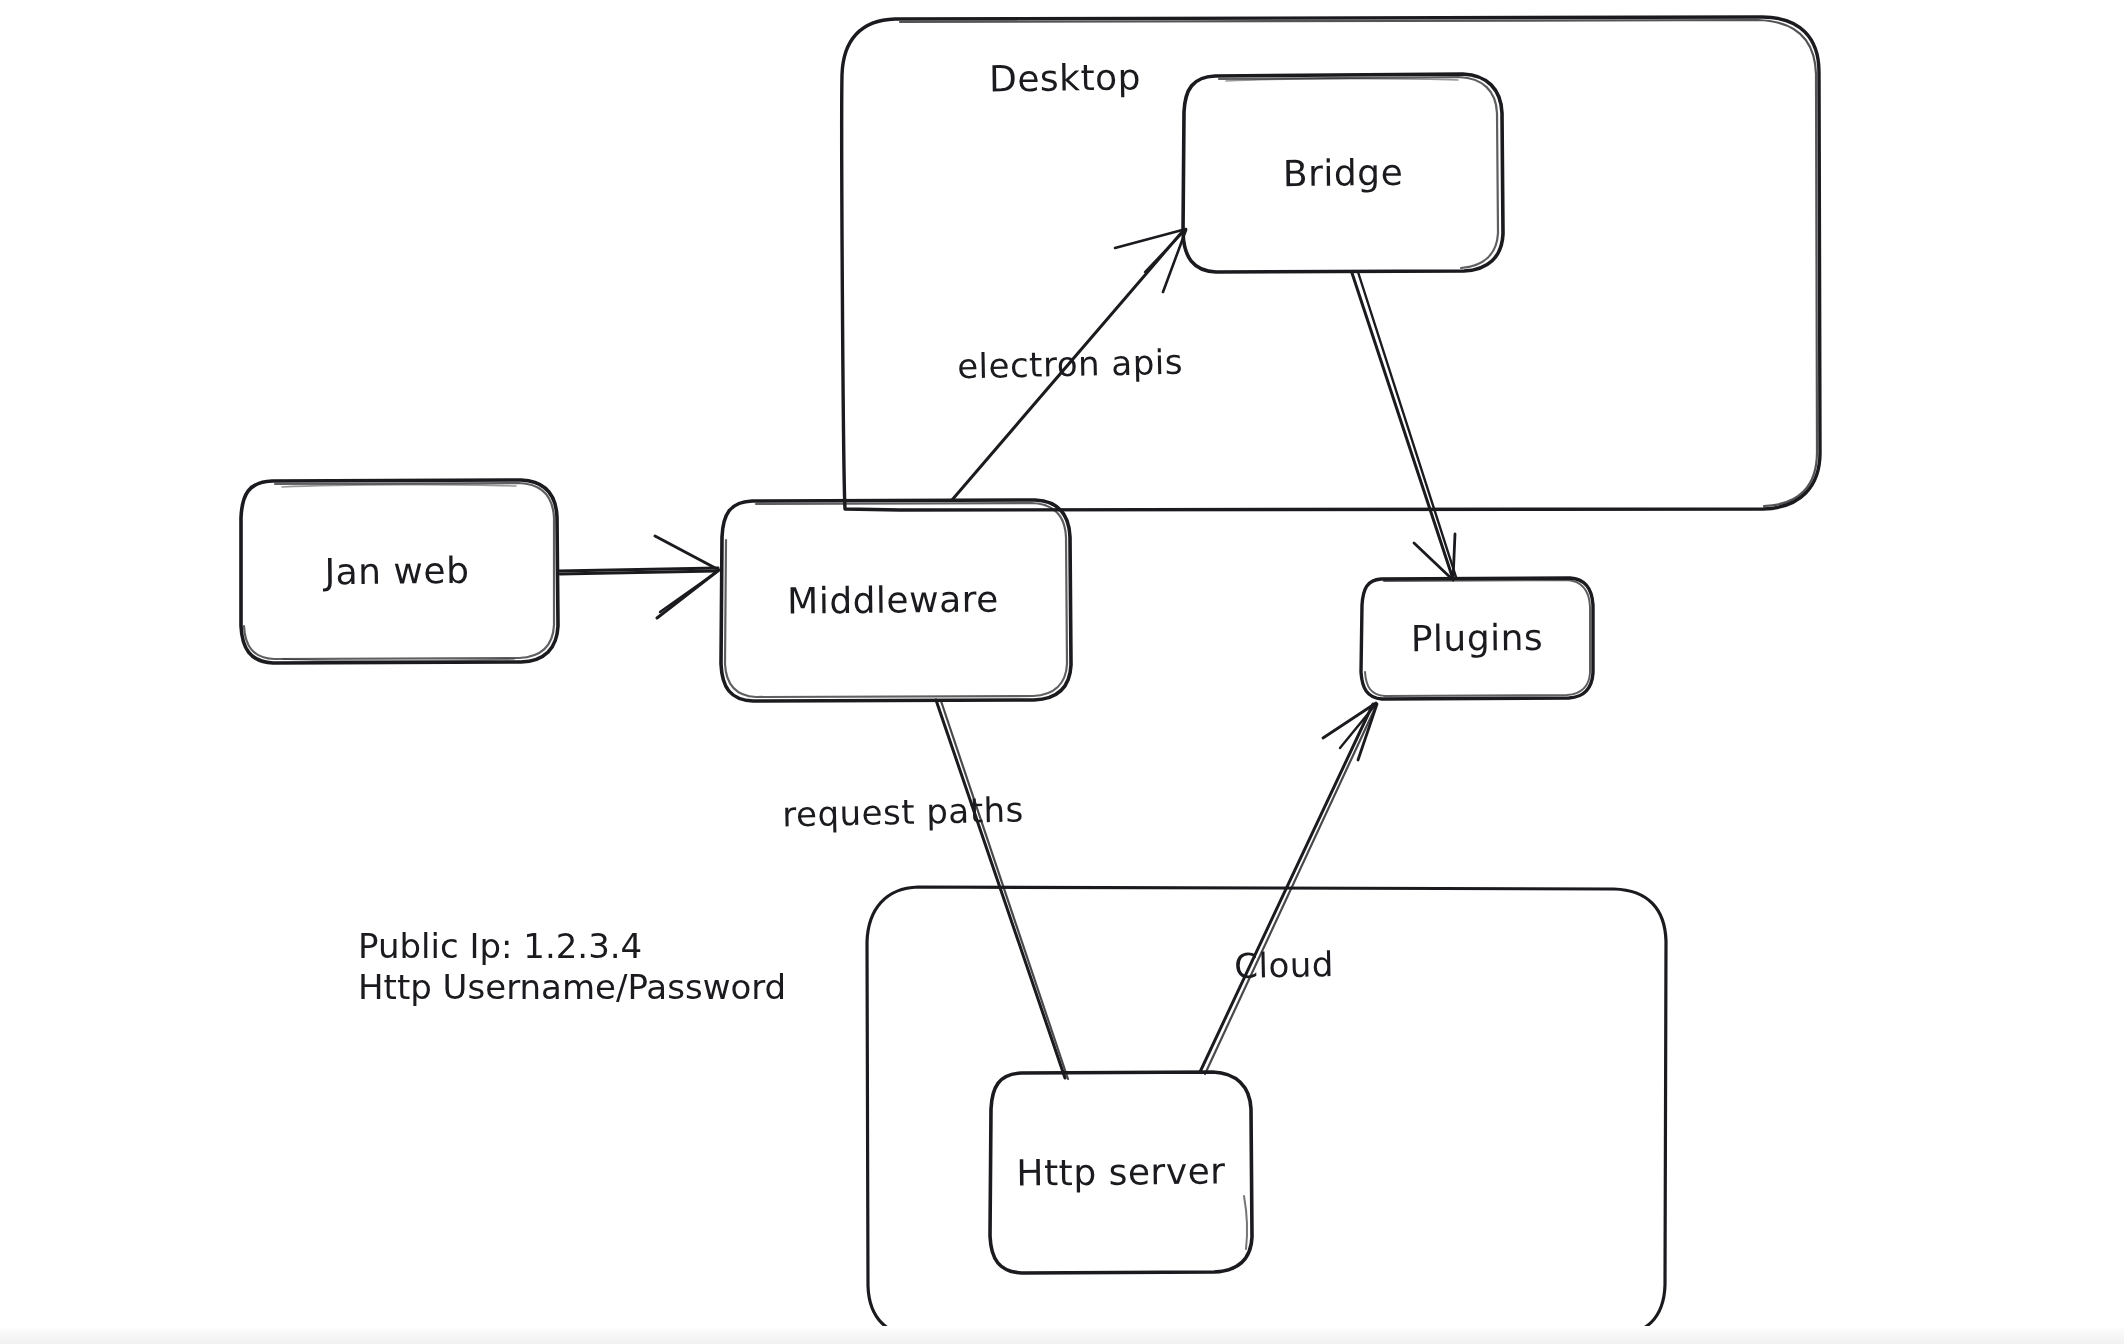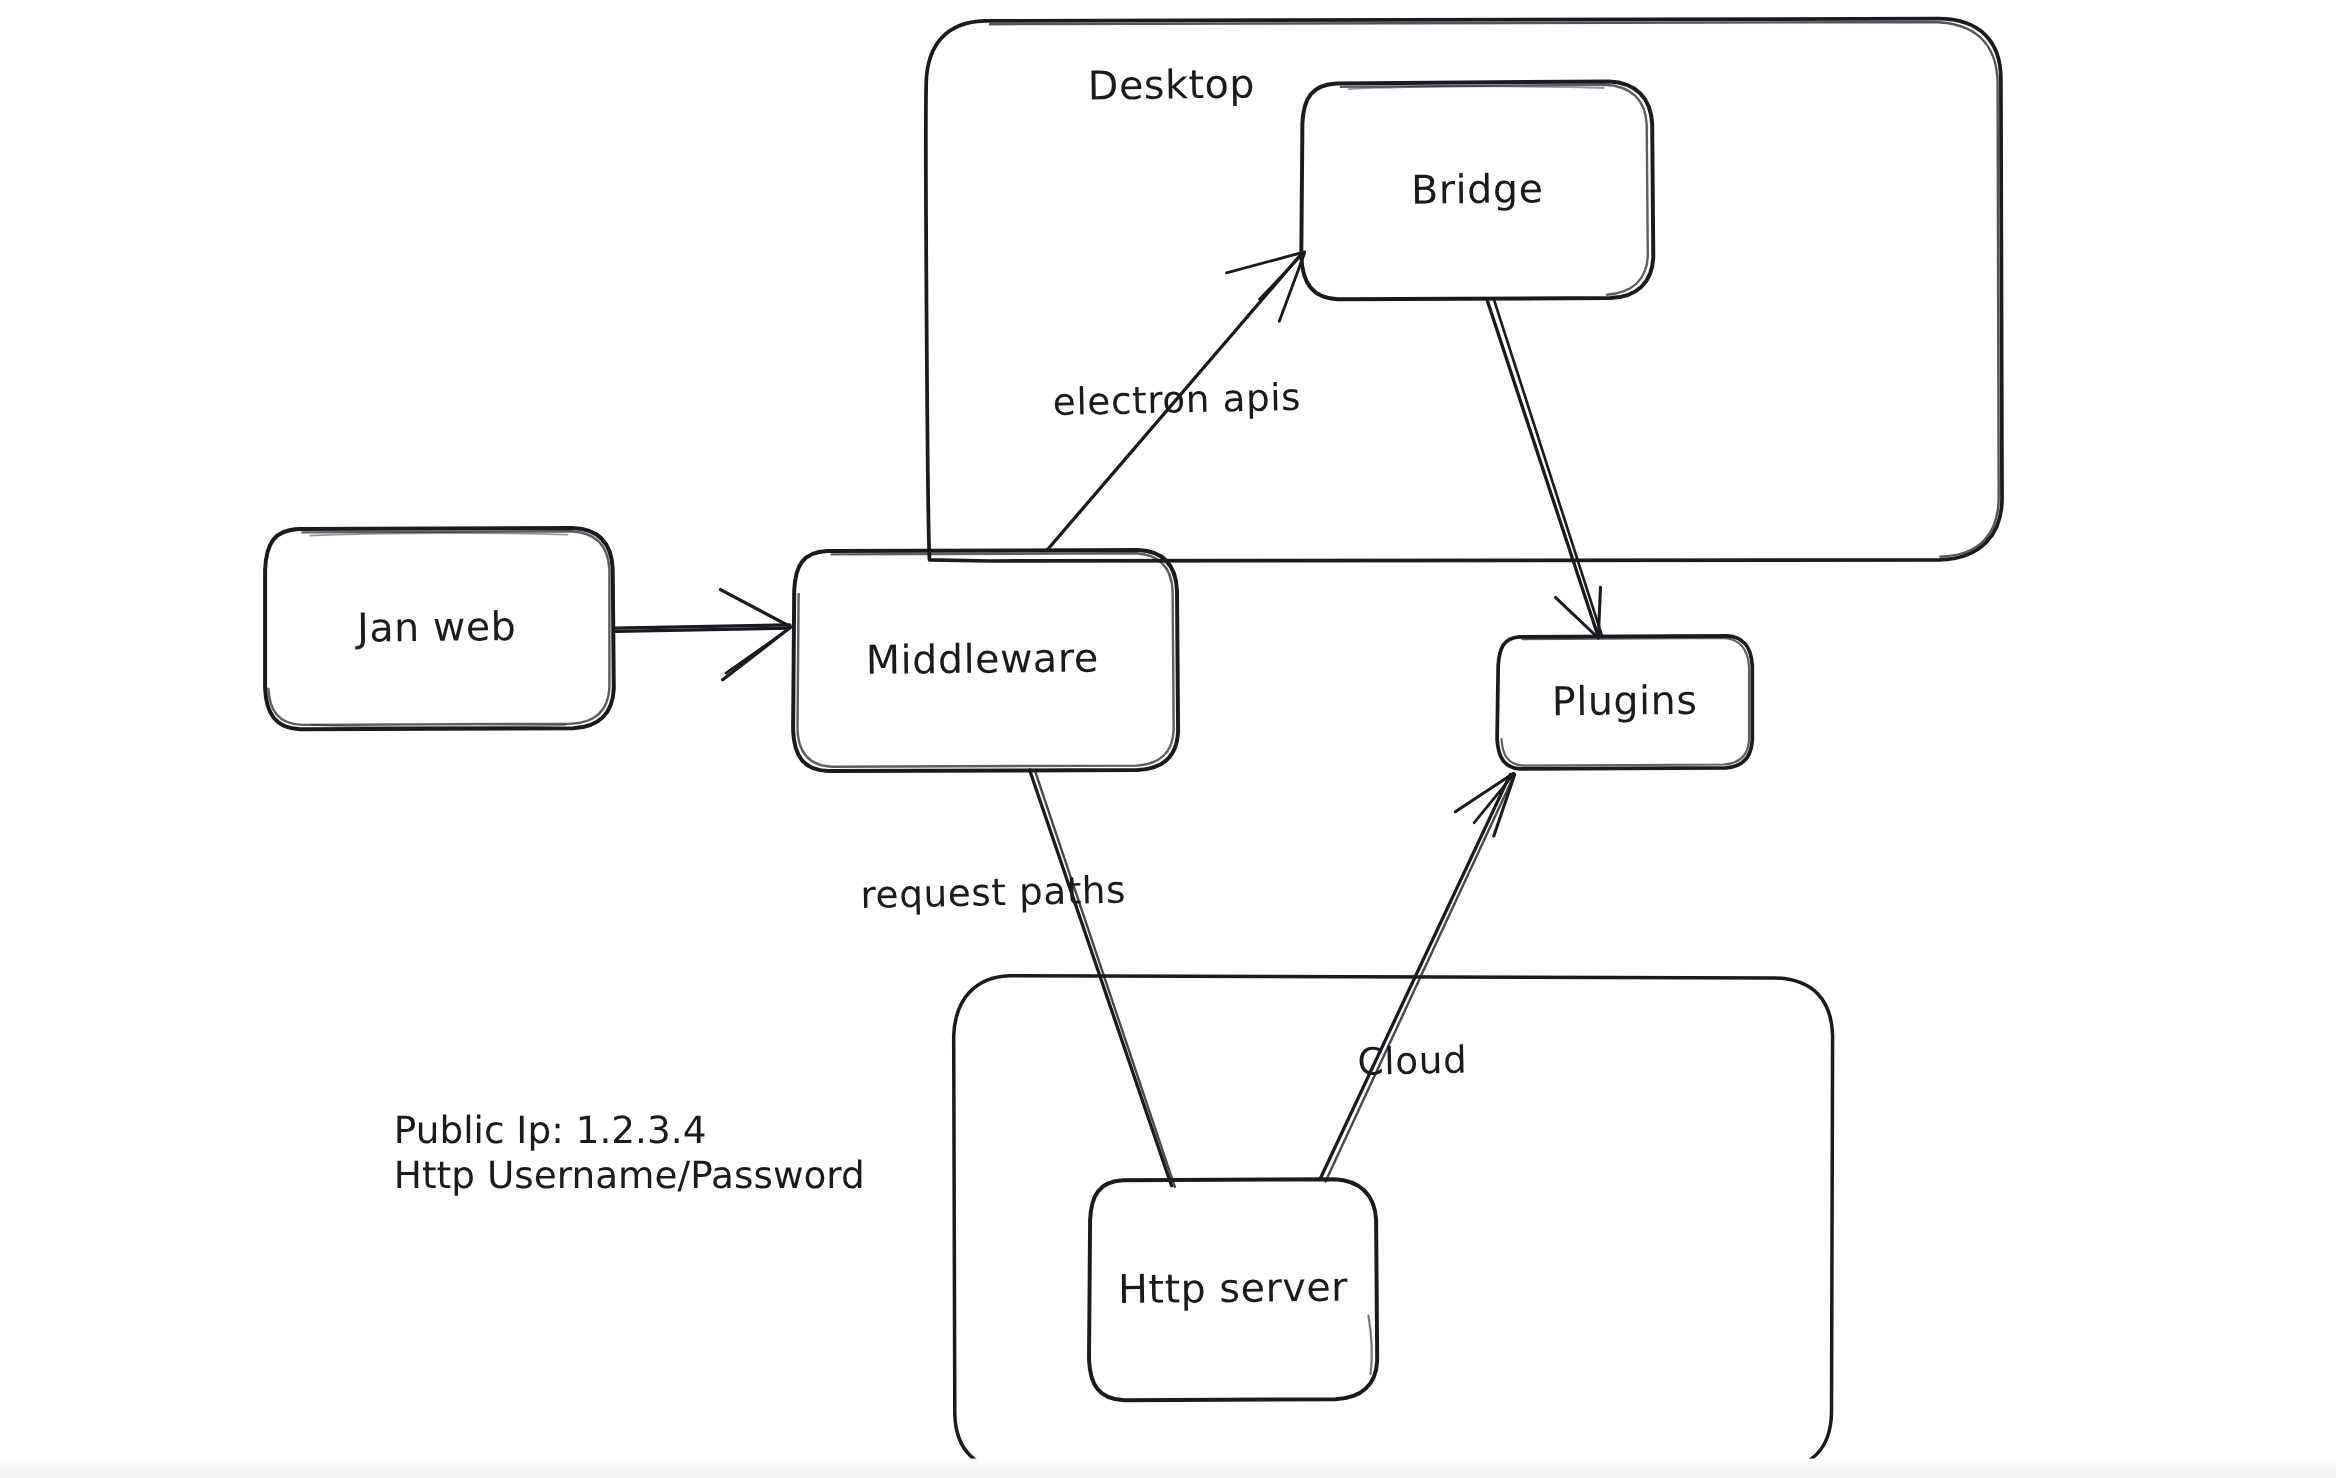--- a/index.html
+++ b/index.html
@@ -157,20 +157,20 @@
   <div class="label node-label" style="left:1477px; top:638px;">Plugins</div>
 
   <div class="label node-label" style="left:1121px; top:1172px;">Http server</div>
 
   <div class="label edge-label" style="left:1070px; top:364px;">electron apis</div>
 
   <div class="label edge-label" style="left:903px; top:812px;">request paths</div>
 
   <div class="label edge-label" style="left:1284px; top:965px;">Cloud</div>
 
-  <div class="note-block" style="left:358px; top:1008px;">
+  <div class="note-block" style="left:358px; top:926px;">
     <span class="note-line">Public Ip: 1.2.3.4</span>
     <span class="note-line">Http Username/Password</span>
   </div>
 
   <div id="bottom-band"></div>
 
 </div>
 
 </body></html>

